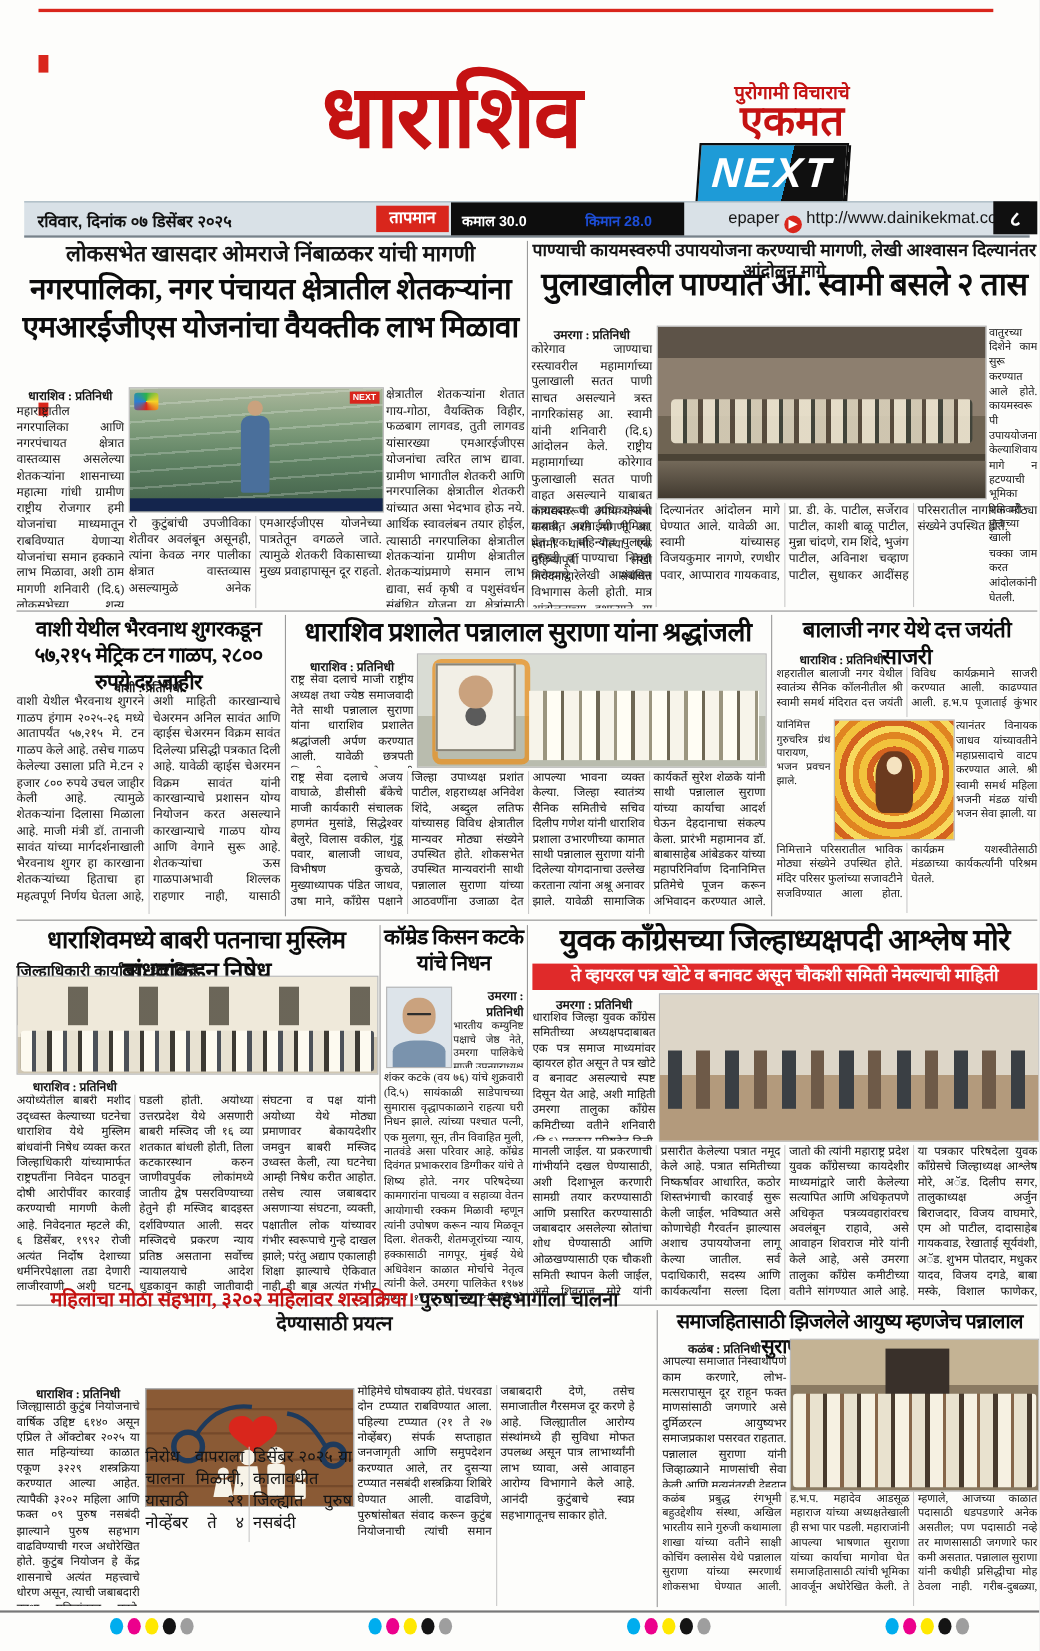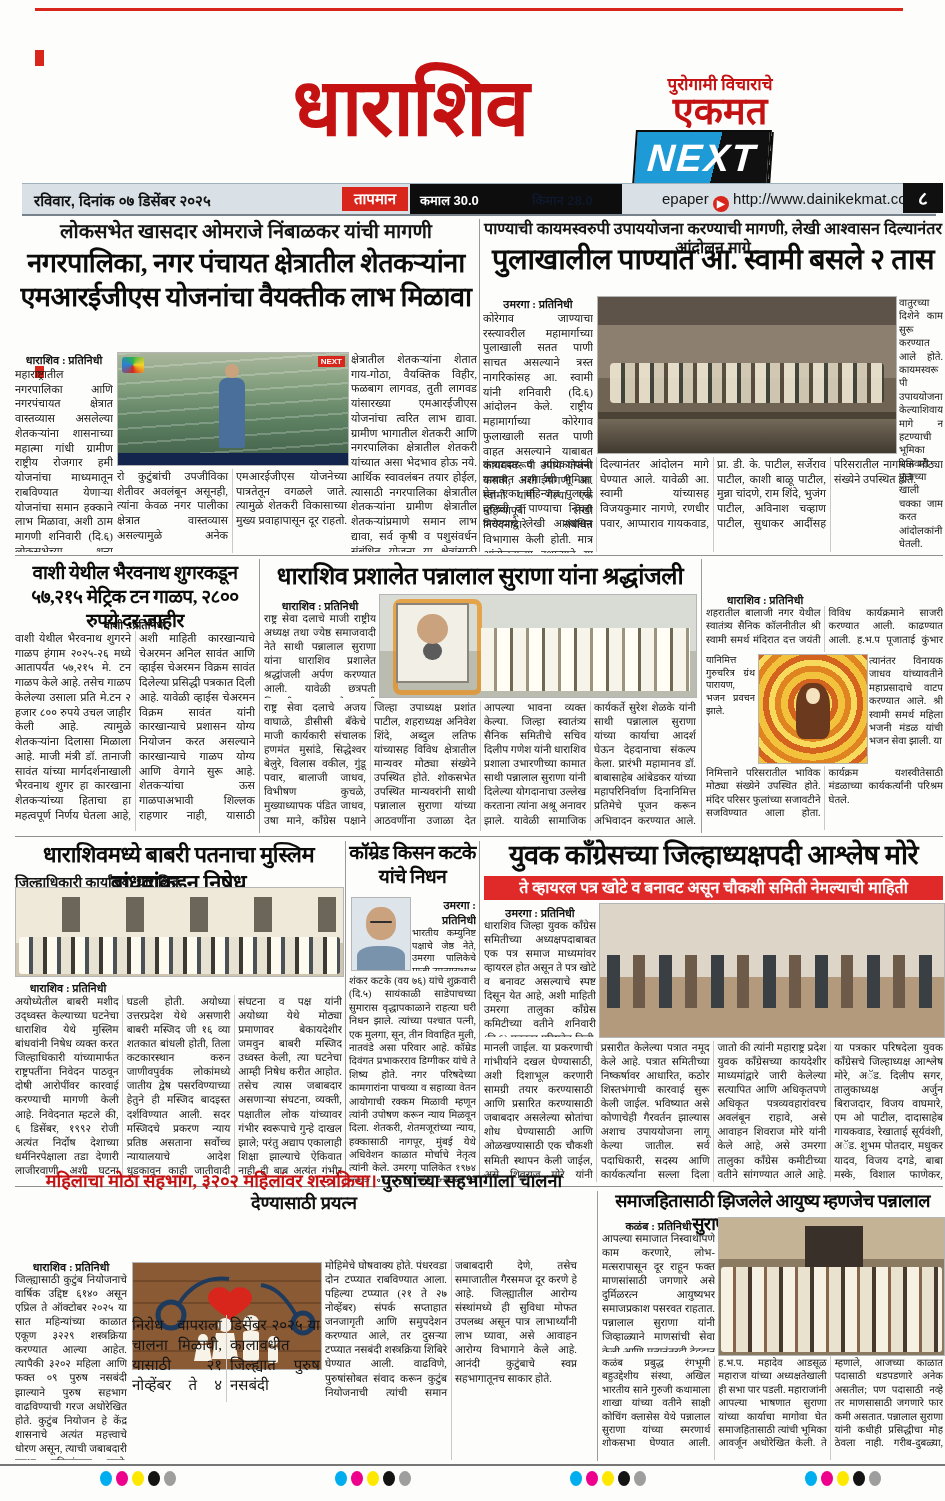--- a/index.html
+++ b/index.html
@@ -96,21 +96,21 @@
   <div class="abs next-logo" style="left:634px;top:130px;width:132px;height:52px;">
     <span>NEXT</span>
   </div>
 
   <div class="abs infobar" style="left:22px;top:183px;width:914px;height:30px;">
     <div class="abs txt" style="left:12px;top:6px;">रविवार, दिनांक ०७ डिसेंबर २०२५</div>
     <div class="abs blackseg" style="left:388px;top:0;width:212px;height:30px;"></div>
     <div class="abs" style="left:320px;top:3px;width:66px;height:24px;background:#d9261c;color:#fff;
          font:bold 15px/24px 'Liberation Sans',sans-serif;text-align:center;">तापमान</div>
     <div class="abs" style="left:398px;top:7px;color:#fff;font:bold 13px 'Liberation Sans',sans-serif;">कमाल 30.0</div>
-    <div class="abs" style="left:510px;top:7px;color:#0f172a;font:bold 13px 'Liberation Sans',sans-serif;">किमान 28.0</div>
+    <div class="abs" style="left:510px;top:7px;color:#1d4ed8;font:bold 13px 'Liberation Sans',sans-serif;">किमान 28.0</div>
     <div class="abs" style="left:640px;top:6px;font:15px 'Liberation Sans',sans-serif;">
       <span>epaper</span>
       <span class="epaper-ic">▶</span>
       <span>http://www.dainikekmat.com</span>
     </div>
   </div>
   <div class="abs pagebox" style="left:903px;top:183px;width:40px;height:30px;">
     <span>८</span>
   </div>
 
@@ -154,20 +154,21 @@
   <div class="abs body-txt" style="left:264px;top:612px;width:112px;height:86px;overflow:hidden;font-size:10.5px;">राष्ट्र सेवा दलाचे माजी राष्ट्रीय अध्यक्ष तथा ज्येष्ठ समाजवादी नेते साथी पन्नालाल सुराणा यांना धाराशिव प्रशालेत श्रद्धांजली अर्पण करण्यात आली. यावेळी छत्रपती शिवाजी हायस्कूलचे माजी मुख्याध्यापक एम. डी. देशमुख, जिल्हा स्वातंत्र्य सैनिक समितीचे उपाध्यक्ष अण्णासाहेब जाधव, सचिव दिलीप गणेश, अॅड. सुधीर नेरे, अॅड. चित्राव गोरे, अॅड. निलेश वारखडे</div>
   <div class="photo scene-shok" style="left:379px;top:594px;width:316px;height:102px;">
     <div class="garland"></div>
     <div class="portrait"></div>
     <div class="ppl"></div>
   </div>
   <div class="abs body-txt cols4" style="left:264px;top:701px;width:432px;height:130px;overflow:hidden;font-size:10.5px;">राष्ट्र सेवा दलाचे अजय वाघाळे, डीसीसी बँकेचे माजी कार्यकारी संचालक हणमंत मुसांडे, सिद्धेश्वर बेलुरे, विलास वकील, गुंडू पवार, बालाजी जाधव, विभीषण कुचळे, मुख्याध्यापक पंडित जाधव, उषा माने, काँग्रेस पक्षाने जिल्हा उपाध्यक्ष प्रशांत पाटील, शहराध्यक्ष अनिवेश शिंदे, अब्दुल लतिफ यांच्यासह विविध क्षेत्रातील मान्यवर मोठ्या संख्येने उपस्थित होते. शोकसभेत उपस्थित मान्यवरांनी साथी पन्नालाल सुराणा यांच्या आठवणींना उजाळा देत आपल्या भावना व्यक्त केल्या. जिल्हा स्वातंत्र्य सैनिक समितीचे सचिव दिलीप गणेश यांनी धाराशिव प्रशाला उभारणीच्या कामात साथी पन्नालाल सुराणा यांनी दिलेल्या योगदानाचा उल्लेख करताना त्यांना अश्रू अनावर झाले. यावेळी सामाजिक कार्यकर्ते सुरेश शेळके यांनी साथी पन्नालाल सुराणा यांच्या कार्याचा आदर्श घेऊन देहदानाचा संकल्प केला. प्रारंभी महामानव डॉ. बाबासाहेब आंबेडकर यांच्या महापरिनिर्वाण दिनानिमित्त प्रतिमेचे पूजन करून अभिवादन करण्यात आले. कार्यक्रमाचे प्रास्ताविक अजय वाघाळे यांनी केले. सूत्रसंचालन व आभार रमण जाधव यांनी केले.</div>
 
   <div class="abs vrule" style="left:701px;top:559px;height:274px;"></div>
 
+  <div class="abs headline" style="left:706px;top:561px;width:237px;font-size:20px;">बालाजी नगर येथे दत्त जयंती साजरी</div>
   <div class="abs byline" style="left:706px;top:592px;width:118px;">धाराशिव : प्रतिनिधी</div>
   <div class="abs body-txt cols2" style="left:706px;top:606px;width:237px;height:46px;overflow:hidden;font-size:10px;">शहरातील बालाजी नगर येथील स्वातंत्र्य सैनिक कॉलनीतील श्री स्वामी समर्थ मंदिरात दत्त जयंती विविध कार्यक्रमाने साजरी करण्यात आली. काढण्यात आली. ह.भ.प पूजाताई कुंभार महाराज बारामती यांचे कीर्तन झाले.</div>
   <div class="abs body-txt" style="left:706px;top:654px;width:49px;height:110px;overflow:hidden;font-size:9.5px;">यानिमित्त गुरुचरित्र ग्रंथ पारायण, भजन प्रवचन झाले.</div>
   <div class="photo scene-datta" style="left:758px;top:654px;width:108px;height:108px;">
     <div class="idol"></div>
   </div>
   <div class="abs body-txt" style="left:869px;top:654px;width:74px;height:110px;overflow:hidden;font-size:10px;">त्यानंतर विनायक जाधव यांच्यावतीने महाप्रसादाचे वाटप करण्यात आले. श्री स्वामी समर्थ महिला भजनी मंडळ यांची भजन सेवा झाली. या</div>
   <div class="abs body-txt cols2" style="left:706px;top:766px;width:237px;height:64px;overflow:hidden;font-size:10px;">निमित्ताने परिसरातील भाविक मोठ्या संख्येने उपस्थित होते. मंदिर परिसर फुलांच्या सजावटीने सजविण्यात आला होता. कार्यक्रम यशस्वीतेसाठी मंडळाच्या कार्यकर्त्यांनी परिश्रम घेतले.</div>
 
   <div class="abs hrule" style="left:15px;top:836px;width:928px;"></div>

